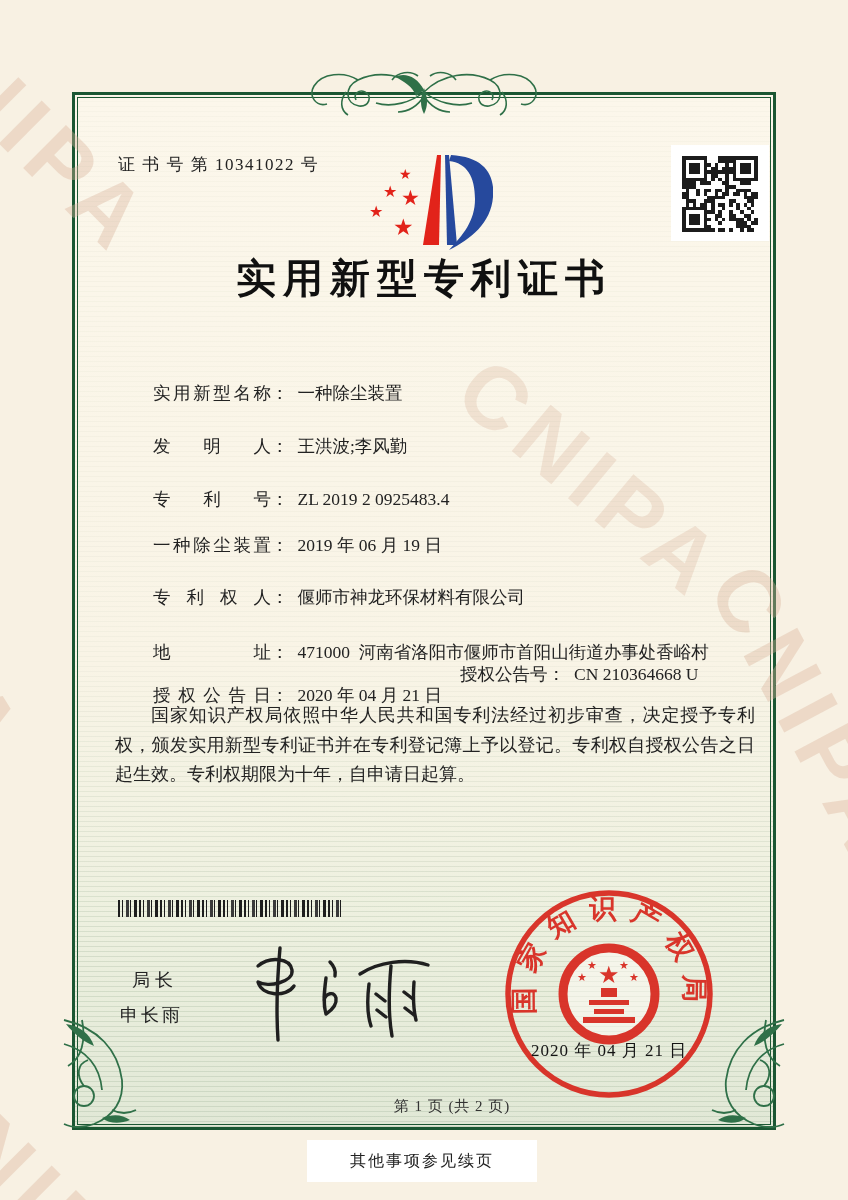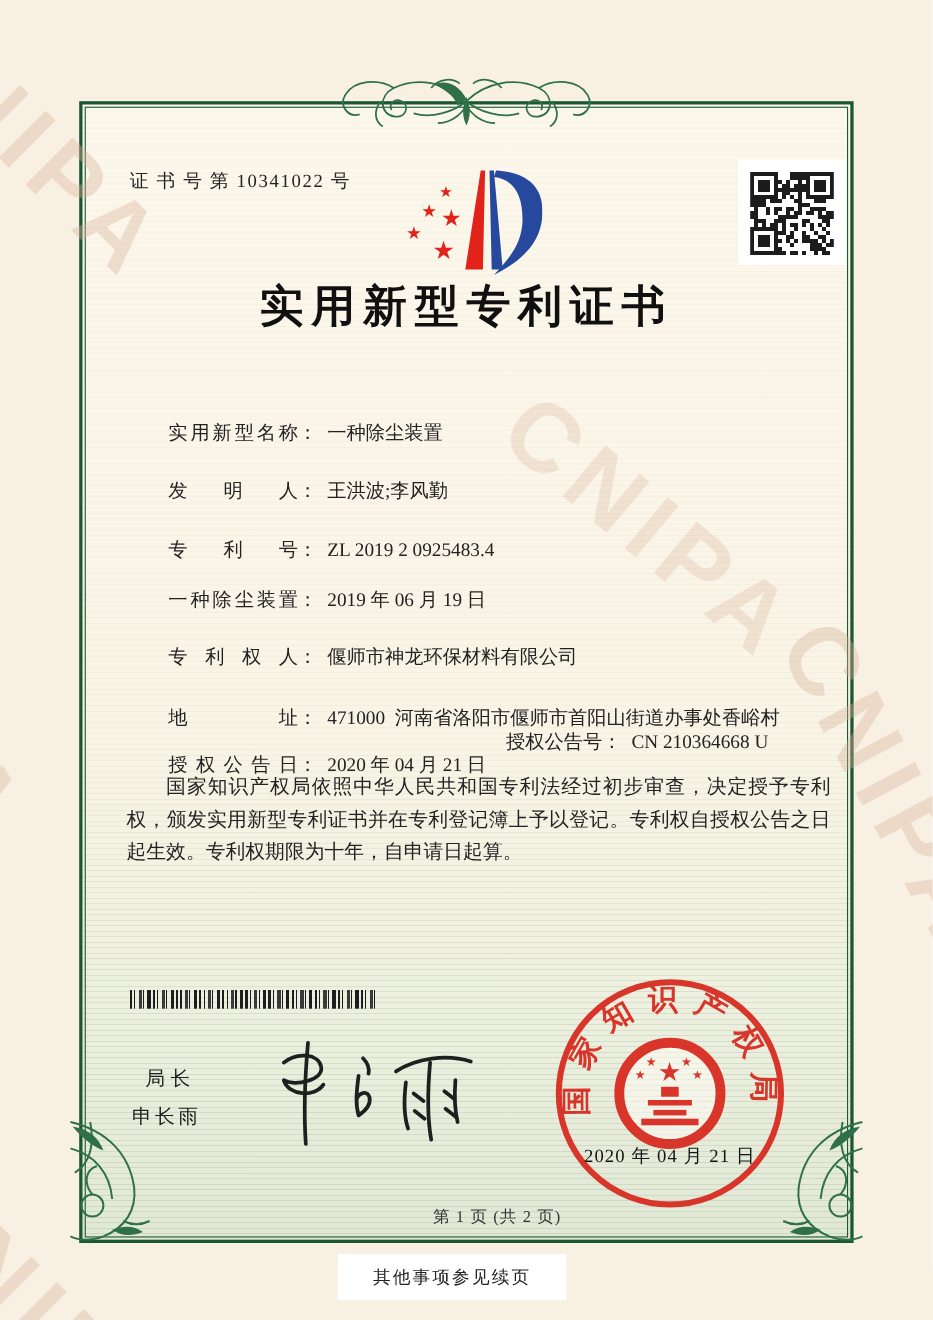--- a/index.html
+++ b/index.html
@@ -65,21 +65,21 @@
   
   .director{position:absolute;left:45px;top:873px;font-size:18px;letter-spacing:5px;margin-left:12px;}
   .director-name{position:absolute;left:45px;top:908px;font-size:18px;letter-spacing:3px;}
   .sig{position:absolute;left:153px;top:843px;}
   
   .seal{position:absolute;left:428px;top:793px;opacity:.93;}
   .seal-date{position:absolute;left:428px;top:944px;width:212px;text-align:center;font-size:17px;color:#141414;letter-spacing:1px;z-index:2;white-space:pre-wrap;}
   
   .pageinfo{position:absolute;left:0;top:1002px;width:100%;text-align:center;font-size:15px;letter-spacing:1px;color:#333;margin-left:28px;}
   .contbox{
-    position:absolute;left:307px;top:1140px;width:208px;height:42px;z-index:2;
+    position:absolute;left:307px;top:1140px;width:230px;height:42px;z-index:2;
     background:#fff;display:flex;align-items:center;justify-content:center;
     font-size:16px;letter-spacing:2px;color:#222;
   }
   
   .orn-top{position:absolute;left:294px;top:62px;z-index:2;}
   .orn-bl{position:absolute;left:56px;top:1014px;z-index:2;}
   .orn-br{position:absolute;left:692px;top:1014px;z-index:2;transform:scaleX(-1);}
 </style>
 </head>
 <body>

